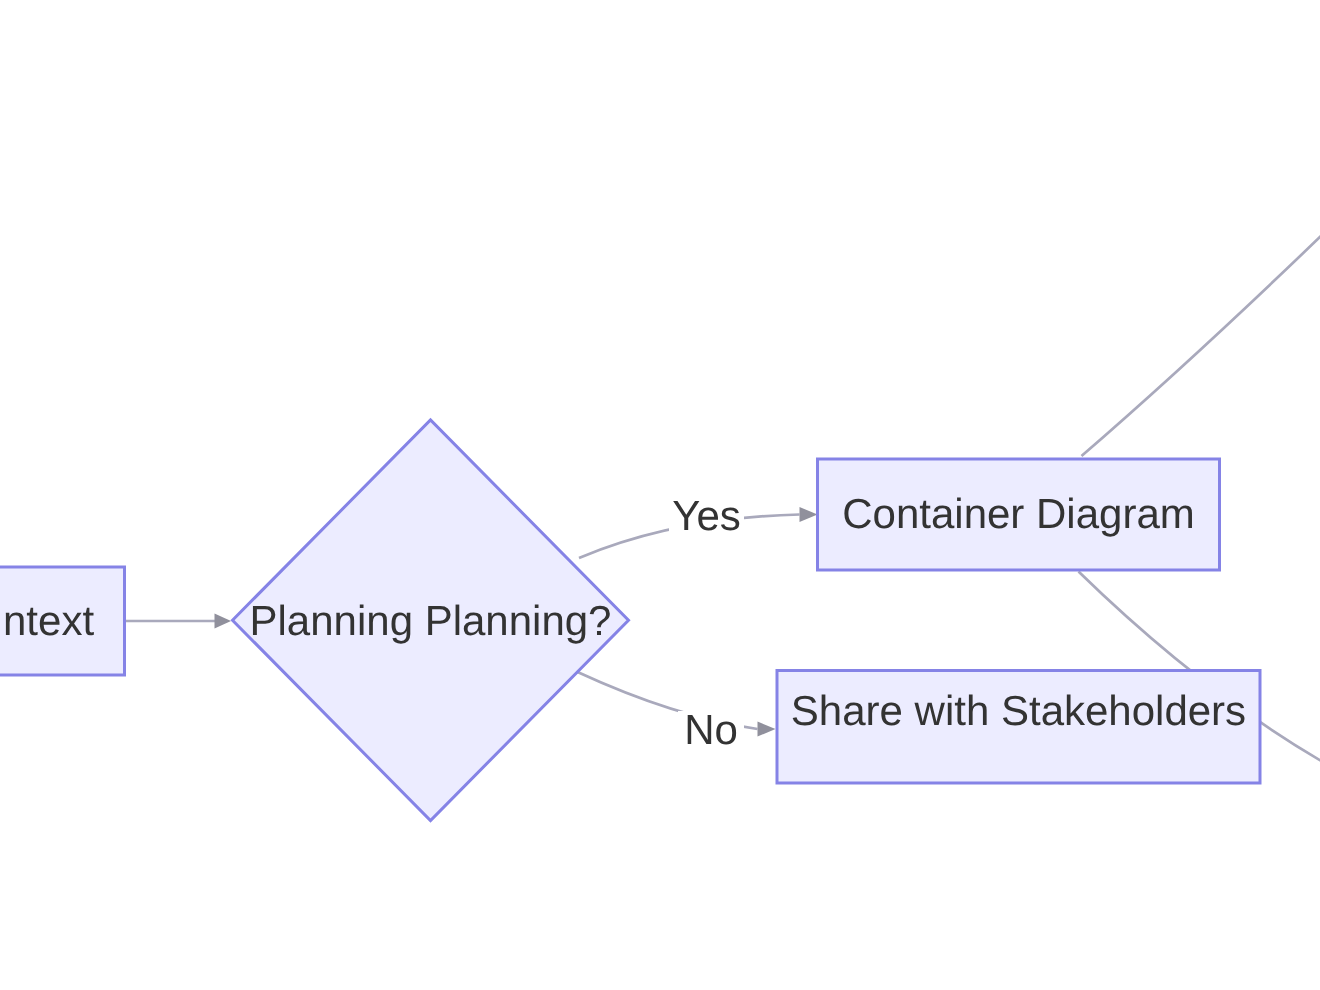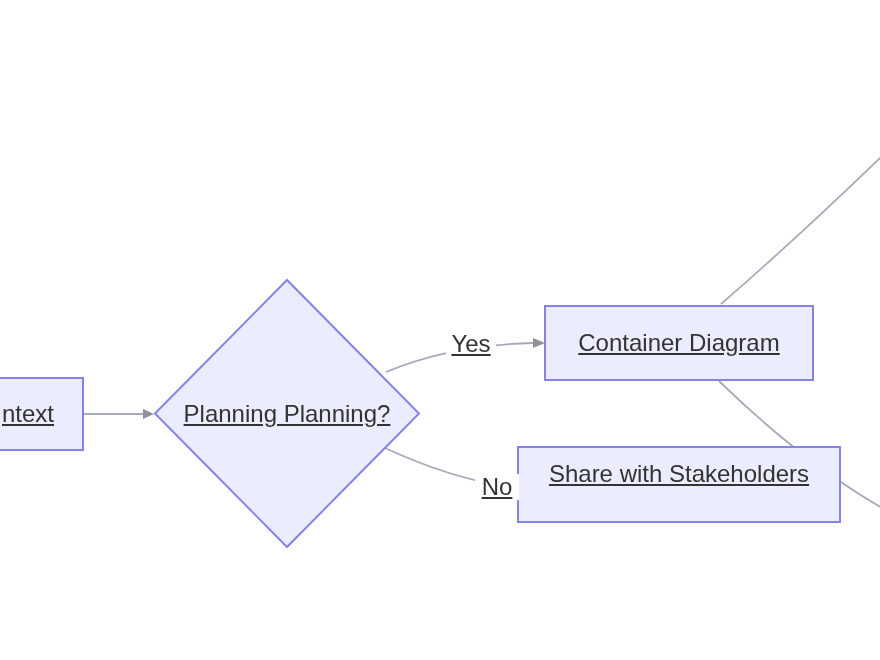--- a/index.html
+++ b/index.html
@@ -41,25 +41,24 @@
     fill: var(--node-fill);
     stroke: var(--node-border);
     stroke-width: 2;
   }
   .node-label, .edge-label {
     position: absolute;
     display: flex;
     align-items: center;
     justify-content: center;
     color: var(--text-color);
-    font-size: 24px;
+    font-size: 28px;
     line-height: 1;
     white-space: nowrap;
     pointer-events: none;
-    text-decoration: underline;
   }
   .node-label.left-clipped {
     justify-content: flex-start;
     padding-left: 2px;
     text-align: right;
   }
   .edge-label {
     background: var(--label-bg);
     padding: 1px 3px;
   }
@@ -93,15 +92,15 @@
   <div class="node-label left-clipped" style="left:0; top:379; top:379px; height:70px; width:82px;">ntext</div>
 
   <div class="node-label" style="left:157px; top:394px; width:260px; height:40px;">Planning Planning?</div>
 
   <div class="node-label" style="left:545px; top:306px; width:268px; height:74px;">Container Diagram</div>
 
   <div class="node-label" style="left:518px; top:447px; width:322px; height:54px;">Share with Stakeholders</div>
 
   <div class="edge-label" style="left:446px; top:331px; width:44px; height:24px;">Yes</div>
 
-  <div class="edge-label" style="left:475px; top:474px; width:38px; height:24px;">No</div>
+  <div class="edge-label" style="left:452px; top:474px; width:38px; height:24px;">No</div>
 
 </div>
 
 </body></html>

